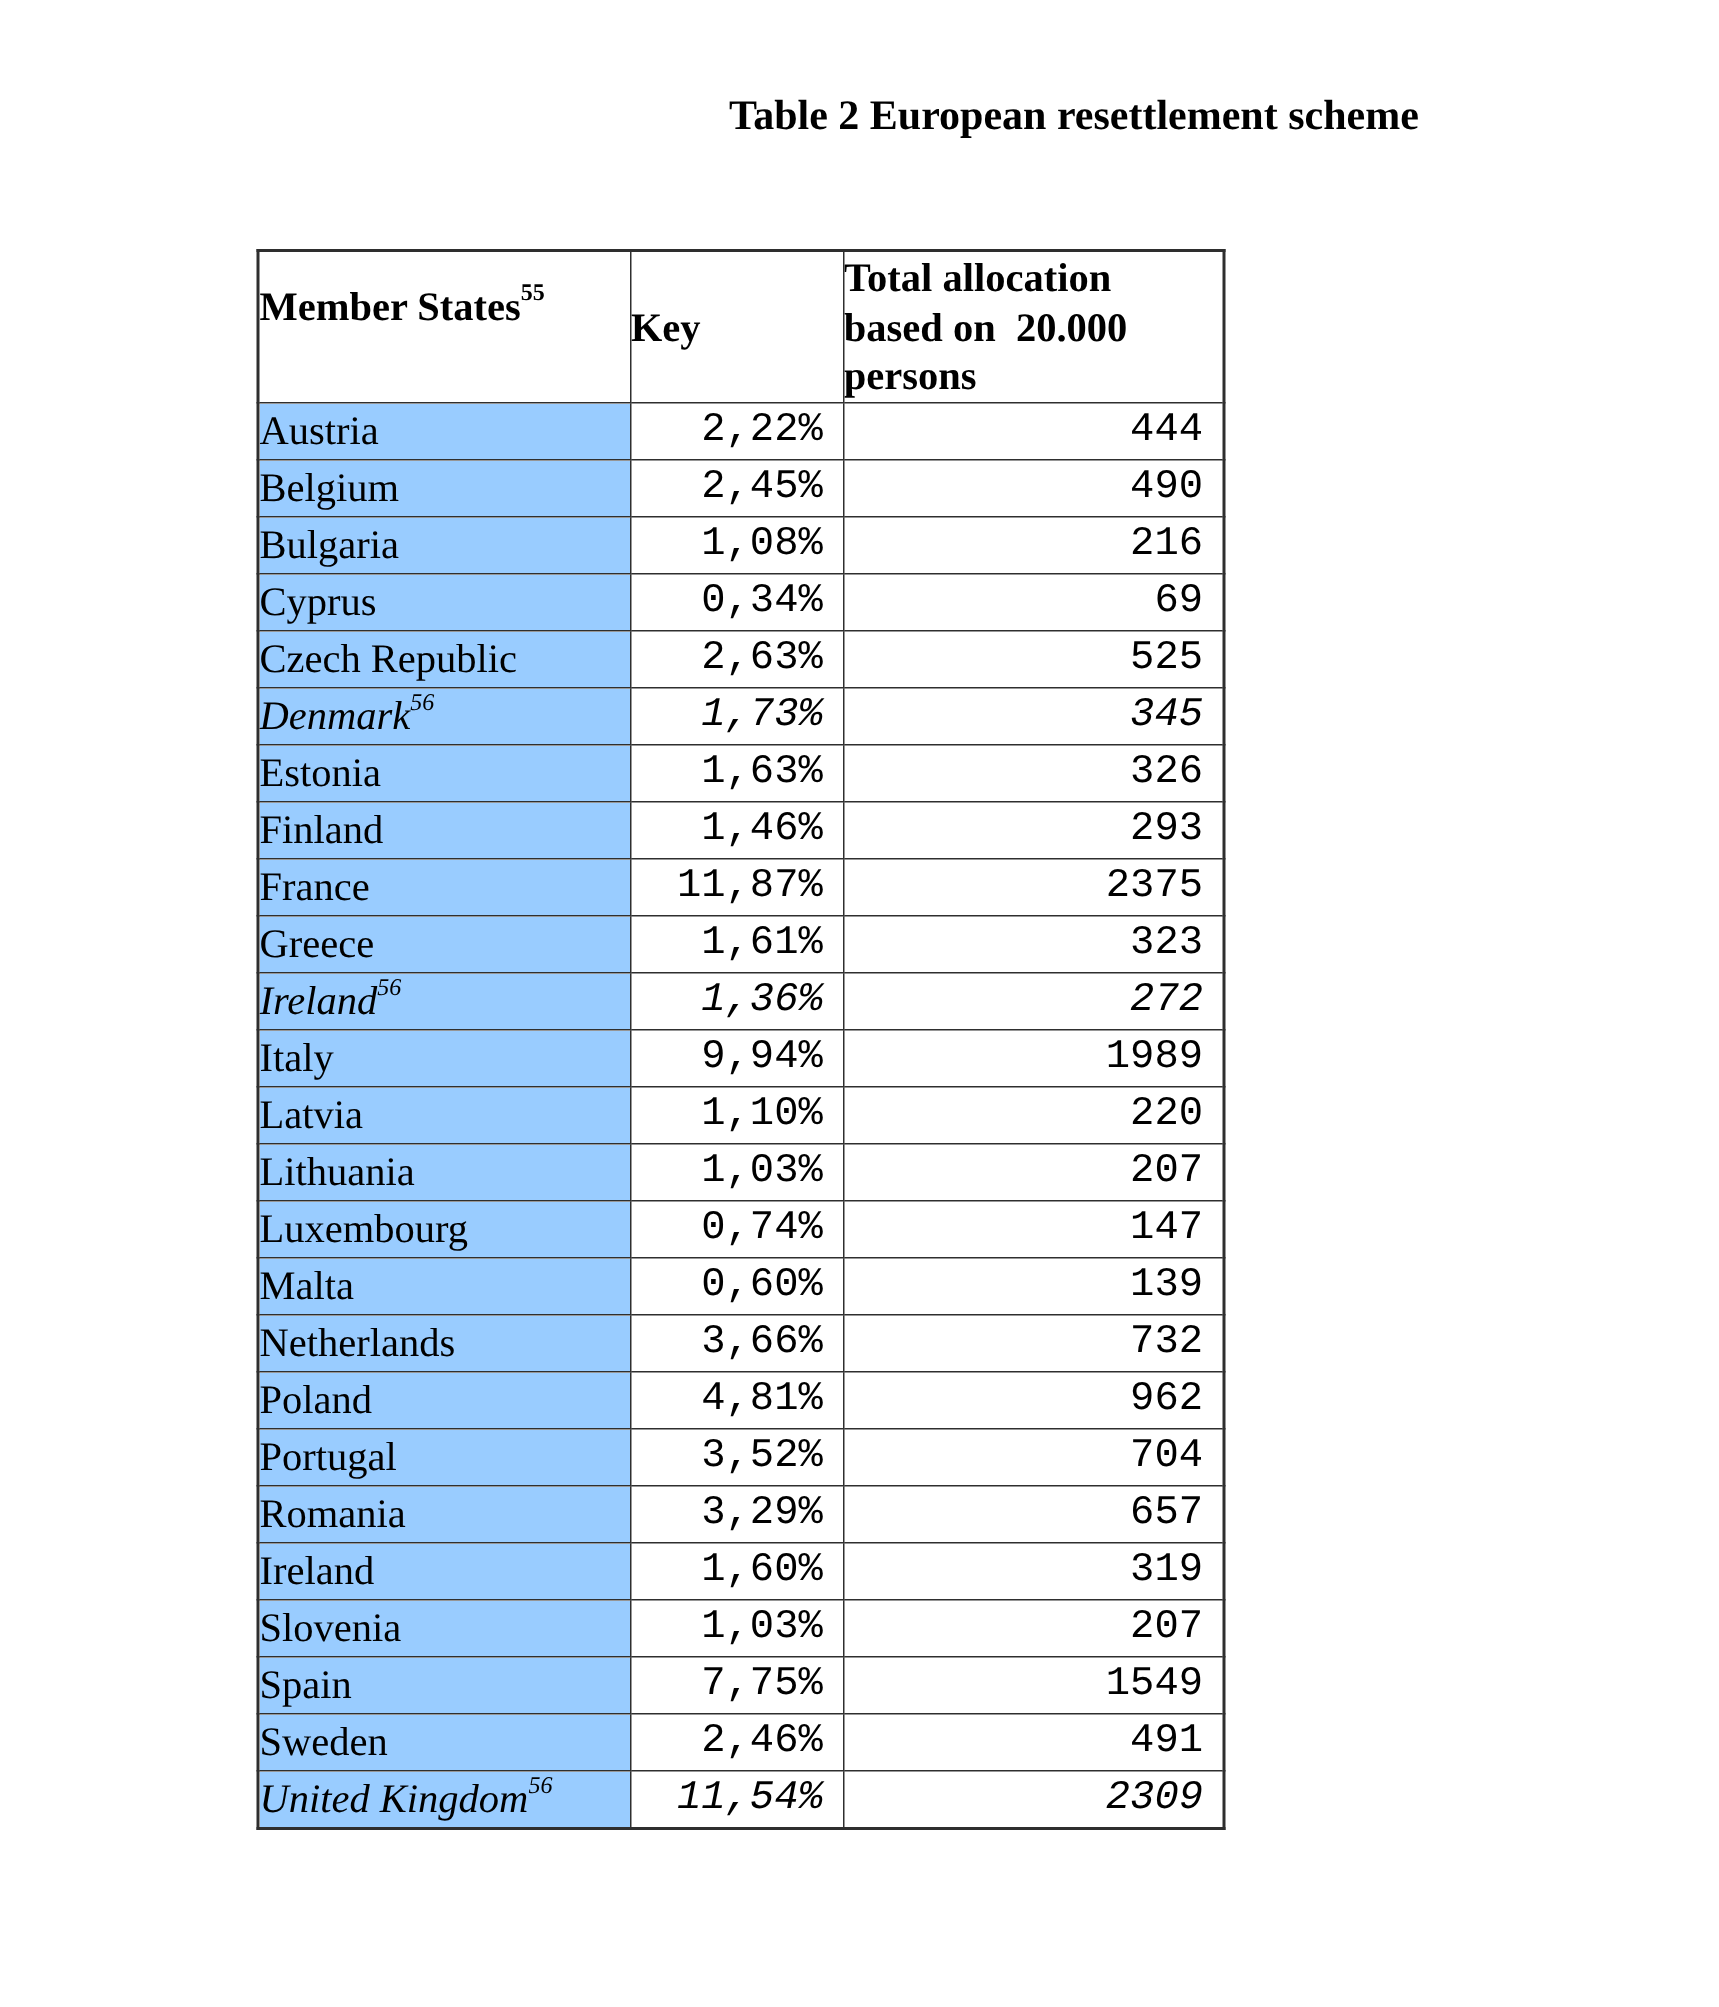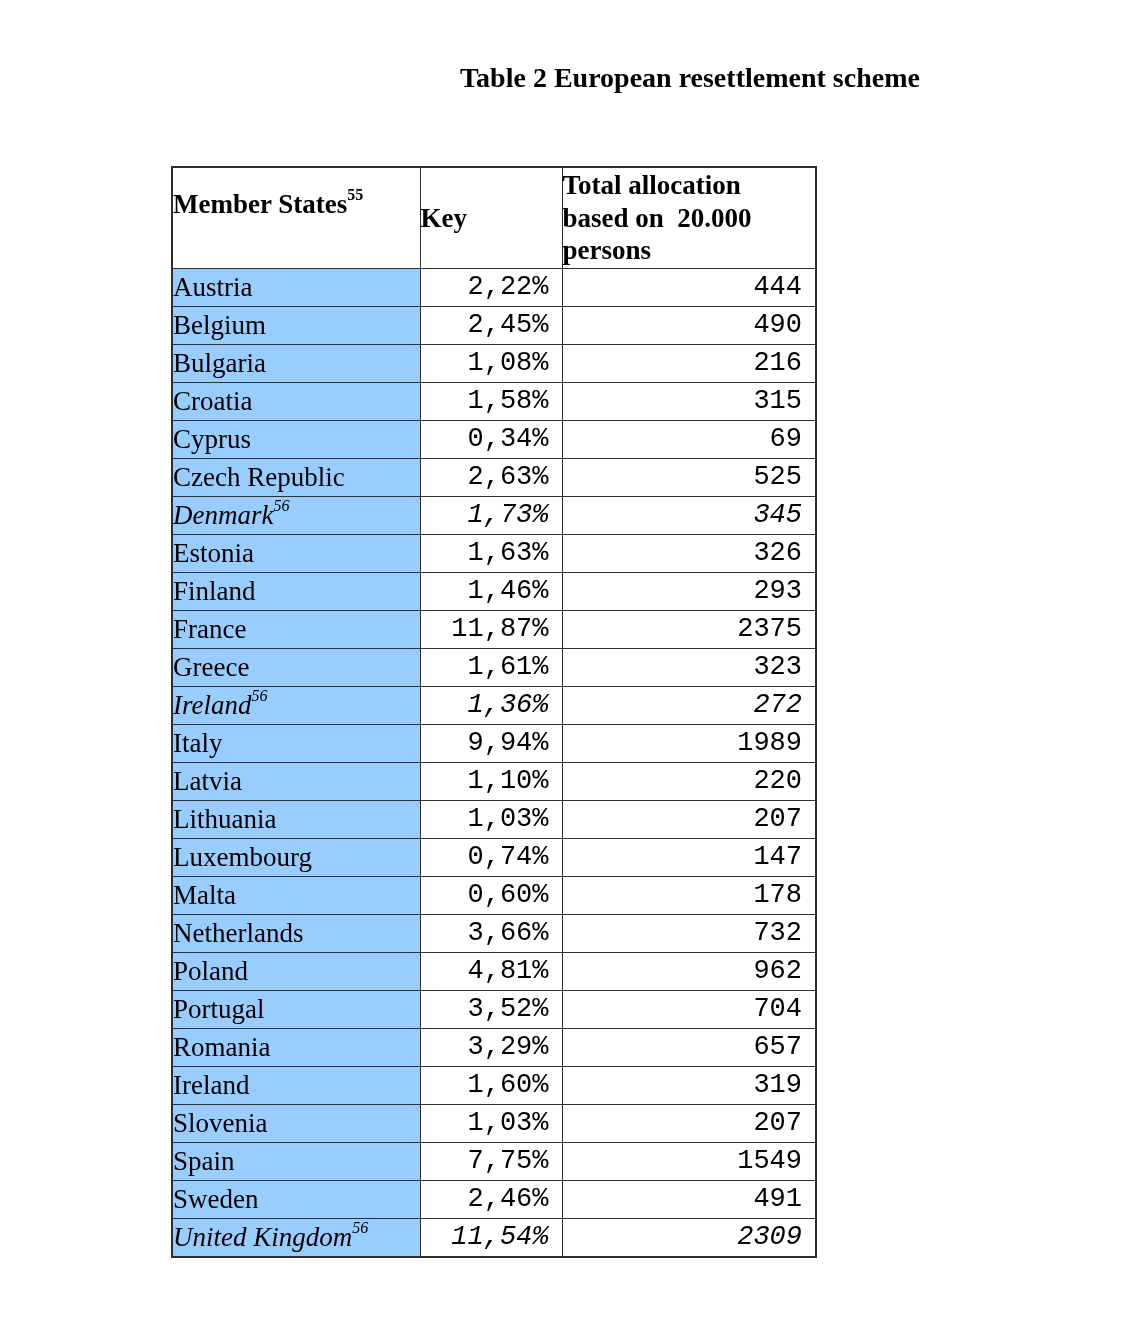--- a/index.html
+++ b/index.html
@@ -16,21 +16,21 @@
     color: var(--text-color, #000000);
   }
   .page {
     position: absolute;
     inset: 0;
     background: #ffffff;
   }
   .doc-title {
     position: absolute;
     top: 62px;
-    left: 460px;
+    left: 486px;
     font-size: 28px;
     font-weight: bold;
     white-space: nowrap;
     text-align: right;
   }
   table.res-table {
     position: absolute;
     left: 171px;
     top: 166px;
     width: 644px;
@@ -137,25 +137,20 @@
           <td class="state"><span>Belgium</span></td>
           <td class="key">2,45%</td>
           <td class="total">490</td>
         </tr>
         <tr>
           <td class="state"><span>Bulgaria</span></td>
           <td class="key">1,08%</td>
           <td class="total">216</td>
         </tr>
         <tr>
-          <td class="state"><span>Croatia</span></td>
-          <td class="key">1,58%</td>
-          <td class="total">315</td>
-        </tr>
-        <tr>
           <td class="state"><span>Cyprus</span></td>
           <td class="key">0,34%</td>
           <td class="total">69</td>
         </tr>
         <tr>
           <td class="state"><span>Czech Republic</span></td>
           <td class="key">2,63%</td>
           <td class="total">525</td>
         </tr>
         <tr class="italic">
@@ -204,21 +199,21 @@
           <td class="total">207</td>
         </tr>
         <tr>
           <td class="state"><span>Luxembourg</span></td>
           <td class="key">0,74%</td>
           <td class="total">147</td>
         </tr>
         <tr>
           <td class="state"><span>Malta</span></td>
           <td class="key">0,60%</td>
-          <td class="total">178</td>
+          <td class="total">139</td>
         </tr>
         <tr>
           <td class="state"><span>Netherlands</span></td>
           <td class="key">3,66%</td>
           <td class="total">732</td>
         </tr>
         <tr>
           <td class="state"><span>Poland</span></td>
           <td class="key">4,81%</td>
           <td class="total">962</td>

